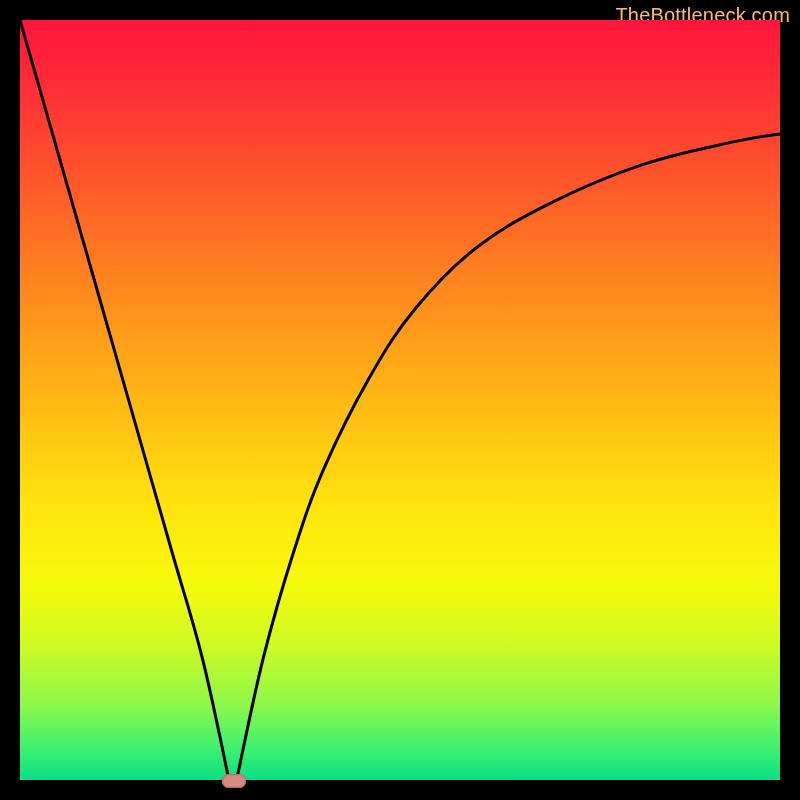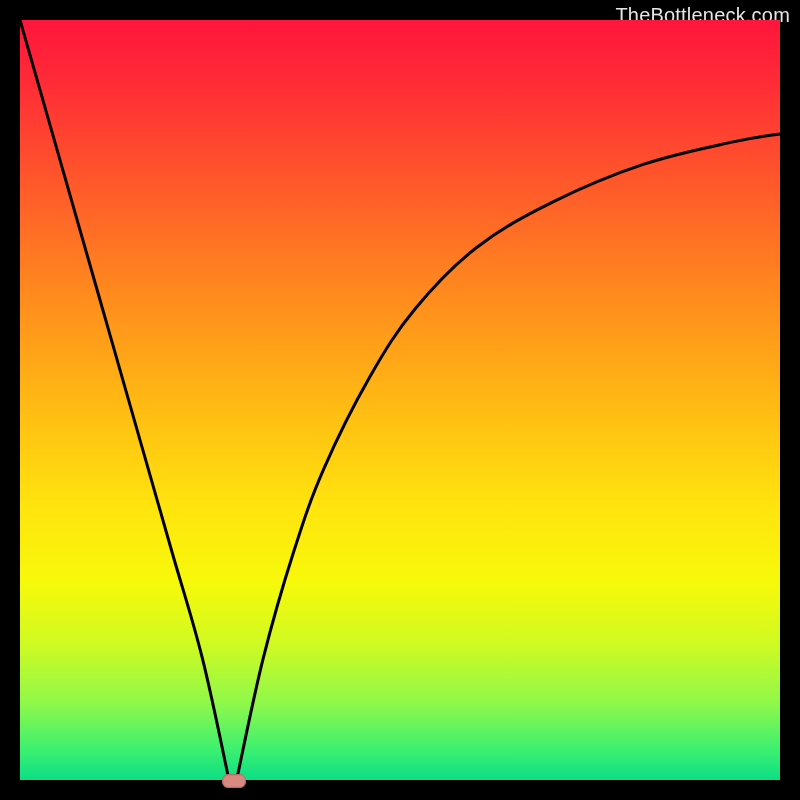--- a/index.html
+++ b/index.html
@@ -52,21 +52,21 @@
     height: 12px;
     border-radius: 6px;
     background: #d88a82;
     border: 1px solid #b96a62;
     box-shadow: 0 0 0 1px rgba(0,0,0,0.05) inset;
   }
   .watermark {
     position: absolute;
     top: 4px;
     right: 10px;
-    color: #e5e5e5;
+    color: #fdba74;
     font-size: 20px;
     font-weight: 500;
     letter-spacing: 0.2px;
     user-select: none;
   }
 </style>
 </head>
 <body>
 
 <div class="watermark">TheBottleneck.com</div>

